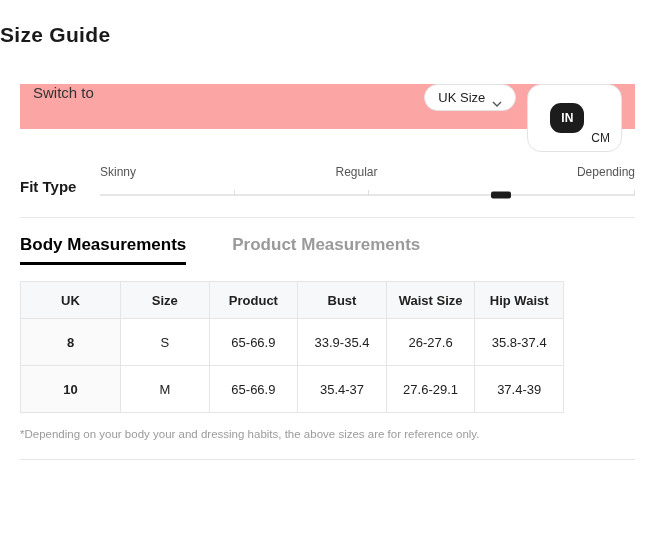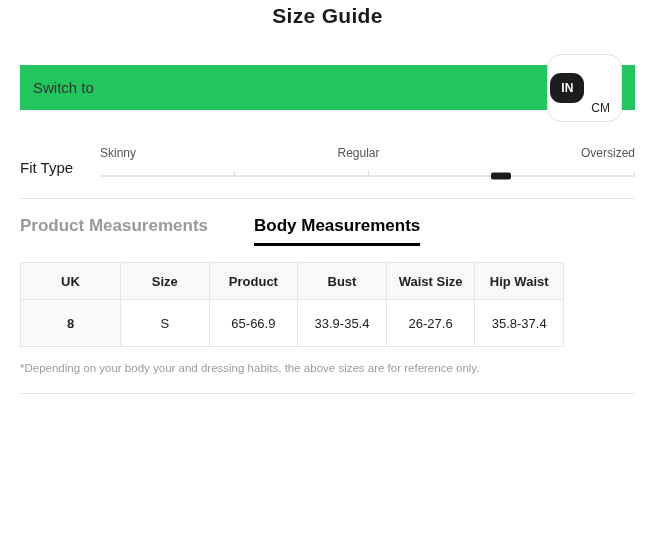--- a/index.html
+++ b/index.html
@@ -1,48 +1,48 @@
 <!DOCTYPE html>
 <html><head>
 <meta charset="utf-8">
 <style>
   * { margin:0; padding:0; box-sizing:border-box; }
   html,body { width:655px; height:542px; background:#ffffff; overflow:hidden; }
   body { font-family:"Liberation Sans","DejaVu Sans",sans-serif; color:#222; }
 
   .page-title {
-    text-align:center; font-size:21px; font-weight:bold; color:#1a1a1a;
-    padding-top:4px; letter-spacing:.3px;
+    text-align:left; font-size:21px; font-weight:bold; color:#1a1a1a;
+    padding-top:23px; letter-spacing:.3px;
   }
 
   
   .switch-bar {
-    margin:37px 20px 0; height:45px; background:#22c55e;
-    display:flex; align-items:center; padding:0 13px;
+    margin:37px 20px 0; height:45px; background:#fca5a5;
+    display:flex; align-items:flex-start; padding:0 13px;
   }
   .switch-label { flex:1; font-size:15px; color:#333; }
   .size-dropdown {
     display:inline-flex; align-items:center; gap:7px;
     background:#fff; border:1px solid #e3e3e3; border-radius:14px;
     padding:5px 13px; font-size:13px; color:#222; cursor:pointer; margin-right:11px;
   }
   .chevron { width:10px; height:6px; display:inline-block; }
   .unit-toggle {
     display:inline-flex; align-items:center; background:#fff;
     border:1px solid #e3e3e3; border-radius:14px; padding:2px; cursor:pointer;
   }
   .unit-in {
     background:#1c1c1c; color:#fff; font-size:12px; font-weight:bold;
-    border-radius:11px; padding:8px 11px;
+    border-radius:11px; padding:8px 11px;margin-left:20px;
   }
   .unit-cm { font-size:12px; color:#222; padding:4px 9px 4px 7px;margin-top:40px; }
 
   
   .fit-section { margin:36px 20px 0; display:flex; }
-  .fit-label { width:80px; font-size:15px; font-weight:normal; color:#1a1a1a; padding-top:13px; }
+  .fit-label { width:80px; font-size:15px; font-weight:bold; color:#1a1a1a; padding-top:13px; }
   .slider { flex:1; position:relative; }
   .slider-labels { display:flex; justify-content:space-between; font-size:12px; color:#555; }
   .slider-track { position:relative; height:2px; background:#e6e6e6; margin-top:15px; }
   .tick { position:absolute; bottom:0; width:1px; height:6px; background:#dedede; }
   .tick.t25 { left:25%; } .tick.t50 { left:50%; } .tick.t100 { right:0; }
   .slider-handle {
     position:absolute; left:75%; top:50%; transform:translate(-50%,-50%);
     width:20px; height:7px; background:#1c1c1c; border-radius:2px; cursor:pointer;
   }
 
@@ -68,48 +68,56 @@
   .footnote { margin:15px 20px 0; font-size:11.5px; color:#9b9b9b; }
   .bottom-divider { margin:19px 20px 0; height:1px; background:#e5e5e5; }
 </style>
 </head>
 <body>
 
 <div class="page-title">Size Guide</div>
 
 <div class="switch-bar">
   <div class="switch-label">Switch to</div>
+  <div class="size-dropdown">
+    <span>UK Size</span>
+    <span class="chevron">
+      <svg width="10" height="6" viewBox="0 0 10 6">
+          <path d="M1 1l4 4 4-4" fill="none" stroke="#555" stroke-width="1.4"></path>
+        </svg>
+    </span>
+  </div>
   <div class="unit-toggle">
     <span class="unit-in">IN</span>
     <span class="unit-cm">CM</span>
   </div>
 </div>
 
 <div class="fit-section">
   <div class="fit-label">Fit Type</div>
   <div class="slider">
     <div class="slider-labels">
       <span>Skinny</span>
       <span>Regular</span>
-      <span>Oversized</span>
+      <span>Depending</span>
     </div>
     <div class="slider-track">
       <div class="tick t25"></div>
       <div class="tick t50"></div>
       <div class="tick t100"></div>
       <div class="slider-handle" style="left: 75%;"></div>
     </div>
   </div>
 </div>
 
 <div class="divider"></div>
 
 <div class="tabs">
+  <div class="tab active">Body Measurements</div>
   <div class="tab inactive">Product Measurements</div>
-  <div class="tab active">Body Measurements</div>
 </div>
 
 <table class="size-table">
   <colgroup>
       <col class="col-uk">
       <col>
       <col>
       <col>
       <col>
       <col>
@@ -126,17 +134,25 @@
   </thead>
   <tbody>
     <tr>
       <td>8</td>
       <td>S</td>
       <td>65-66.9</td>
       <td>33.9-35.4</td>
       <td>26-27.6</td>
       <td>35.8-37.4</td>
     </tr>
+    <tr>
+      <td>10</td>
+      <td>M</td>
+      <td>65-66.9</td>
+      <td>35.4-37</td>
+      <td>27.6-29.1</td>
+      <td>37.4-39</td>
+    </tr>
   </tbody>
 </table>
 
 <div class="footnote">*Depending on your body your and dressing habits, the above sizes are for reference only.</div>
 <div class="bottom-divider"></div>
 
 </body></html>

